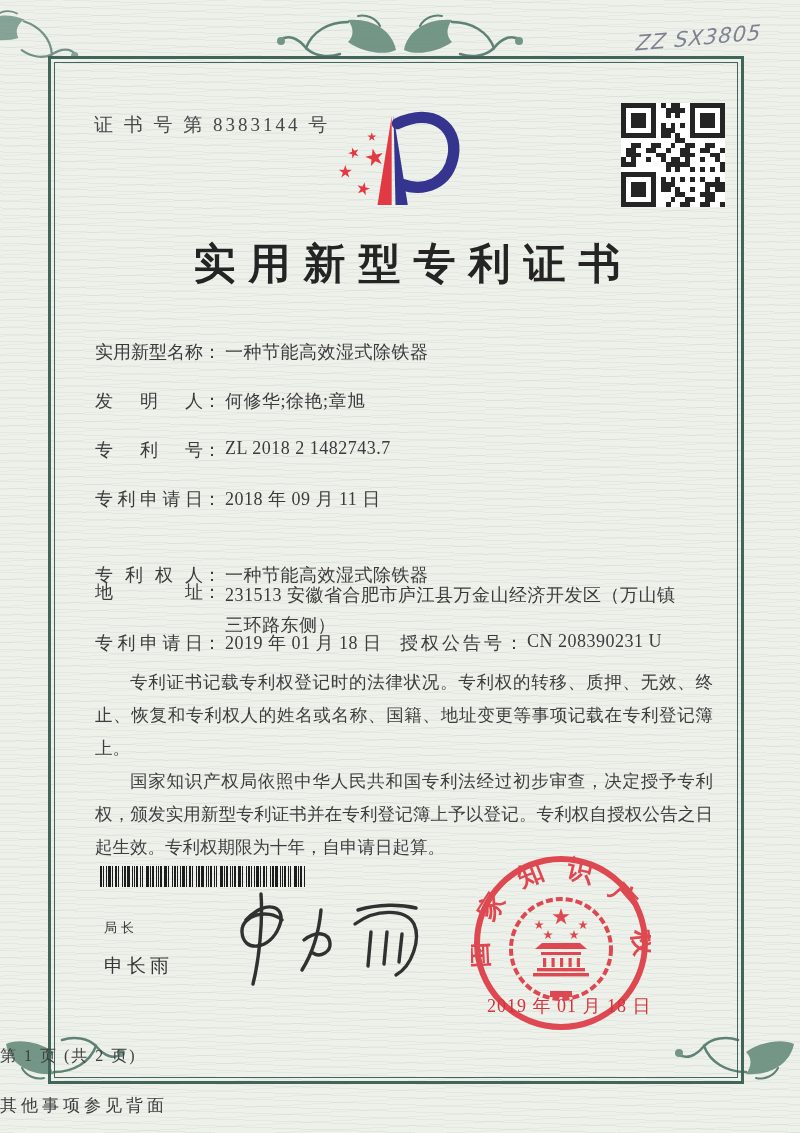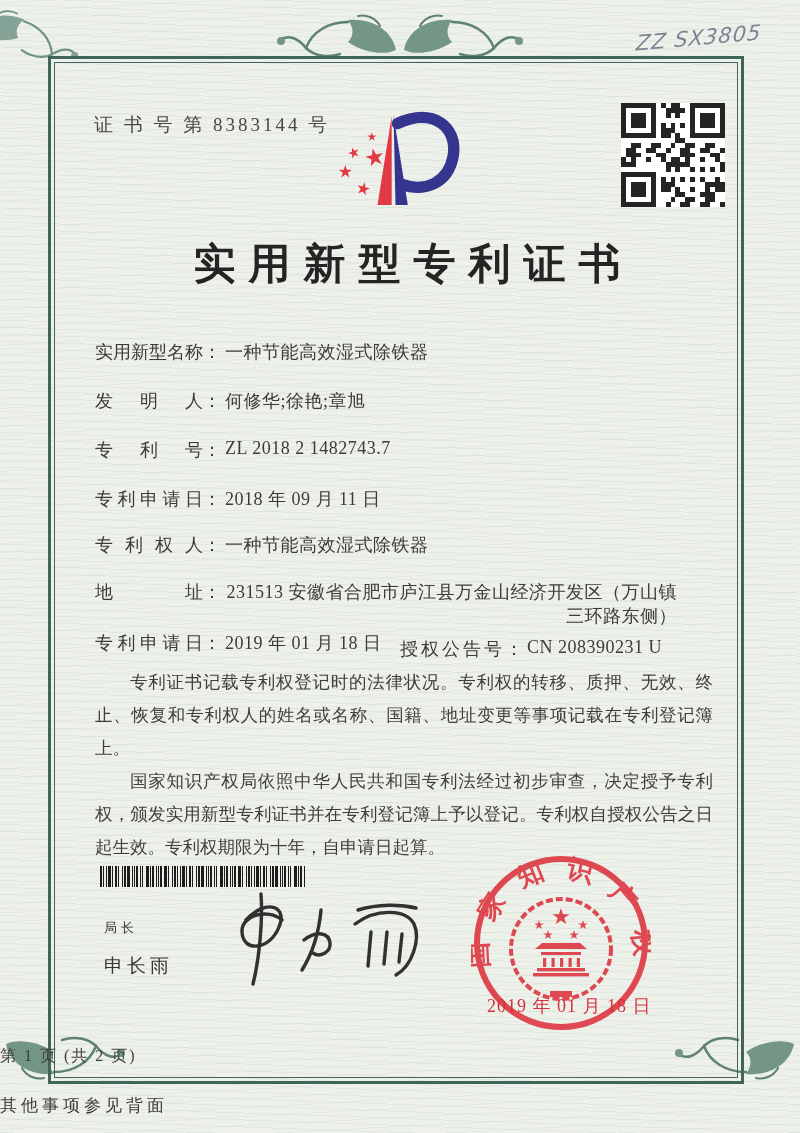--- a/index.html
+++ b/index.html
@@ -29,22 +29,22 @@
   .cert-no{position:absolute;left:94px;top:112px;font-size:19px;letter-spacing:3px;color:#474747;white-space:nowrap;}
   .logo{position:absolute;left:333px;top:106px;width:142px;height:128px;}
   .qr{position:absolute;left:621px;top:103px;width:104px;height:104px;background:#fff;}
   .title{position:absolute;left:0;top:236px;width:100%;text-align:center;font-size:42px;font-weight:600;
     letter-spacing:13px;text-indent:13px;color:#242424;white-space:nowrap;padding-left:7px;}
   
   .frow{position:absolute;left:95px;font-size:18px;color:#3b3b3b;display:flex;align-items:flex-start;white-space:nowrap;}
   .flabel{display:inline-block;width:108px;text-align:justify;text-align-last:justify;flex:none;}
   .fcolon{flex:none;margin-right:4px;}
   .fvalue{letter-spacing:.5px;}
-  .fvalue.wrap{white-space:normal;width:452px;line-height:24px;text-align:right;}
-  .fpair2{position:absolute;left:305px;top:0;display:flex;white-space:nowrap;margin-top:6px;}
+  .fvalue.wrap{white-space:normal;width:452px;line-height:30px;}
+  .fpair2{position:absolute;left:305px;top:0;display:flex;white-space:nowrap;}
   .fpair2 .flabel2{letter-spacing:3px;}
   
   .body-text{position:absolute;left:95px;top:666px;width:618px;font-size:17.5px;line-height:33px;
     text-align:justify;color:#3e3e3e;}
   .body-text p{margin:0;text-indent:2em;}
   
   .barcode{position:absolute;left:100px;top:866px;width:210px;height:21px;}
   .sig-title{position:absolute;left:104px;top:919px;font-size:13px;letter-spacing:4px;color:#343434;}
   .sig-name{position:absolute;left:104px;top:953px;font-size:19px;letter-spacing:4px;color:#343434;}
   .sig-script{position:absolute;left:208px;top:880px;width:245px;height:122px;}
@@ -252,21 +252,21 @@
 <div class="frow" style="top:438px">
   <span class="flabel">专利号</span>
     <span class="fcolon">：</span>
   <span class="fvalue">ZL 2018 2 1482743.7</span>
 </div>
 <div class="frow" style="top:487px">
   <span class="flabel">专利申请日</span>
     <span class="fcolon">：</span>
   <span class="fvalue">2018 年 09 月 11 日</span>
 </div>
-<div class="frow" style="top:533px">
+<div class="frow" style="top:563px">
   <span class="flabel">专利权人</span>
     <span class="fcolon">：</span>
   <span class="fvalue">一种节能高效湿式除铁器</span>
 </div>
 <div class="frow" style="top:580px">
   <span class="flabel">地址</span>
     <span class="fcolon">：</span>
   <span class="fvalue wrap">231513 安徽省合肥市庐江县万金山经济开发区（万山镇三环路东侧）</span>
 </div>
 <div class="frow" style="top:631px;width:620px">

